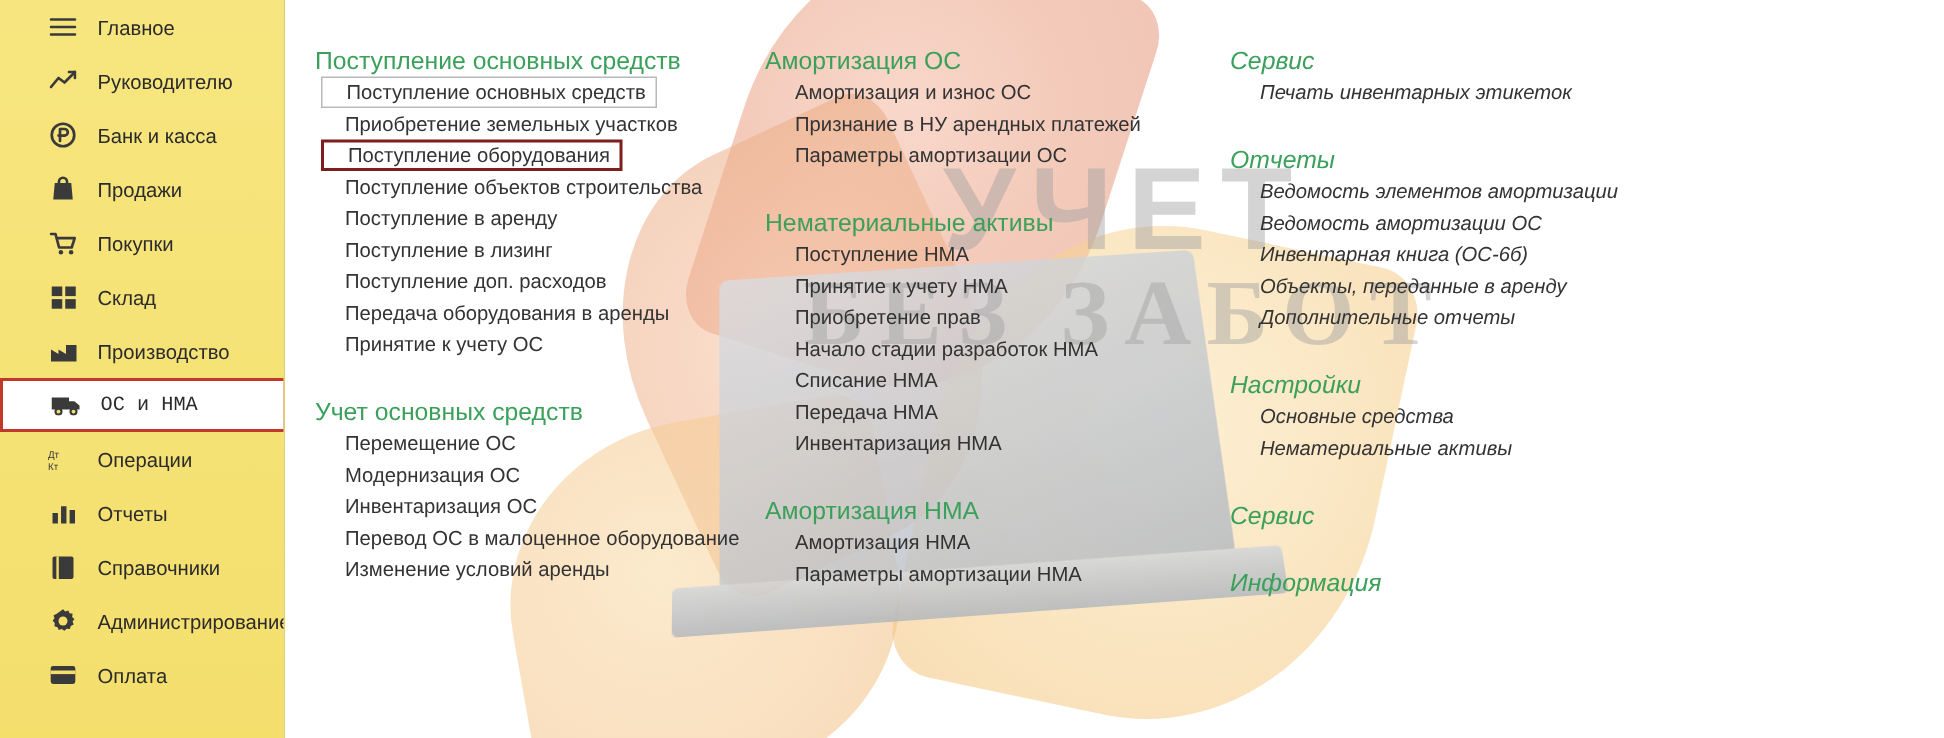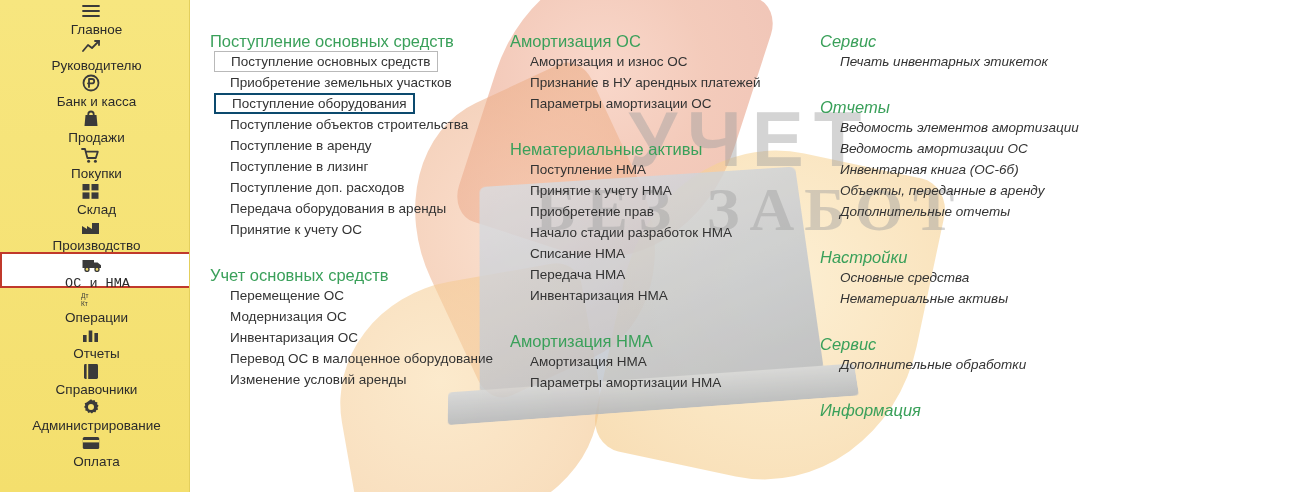--- a/index.html
+++ b/index.html
@@ -88,26 +88,25 @@
     background: #f5e27a;
     background: linear-gradient(180deg, #f7e67f 0%, #f4df6d 100%);
     z-index: 5;
     overflow: hidden;
     border-right: 1px solid #e3cf5c;
   }
   .side-item {
     height: 36px;
     display: flex;
     align-items: center;
-    padding-left: 4px;
+    padding-left: 31px;
     color: #2b2b2b;
     font-size: 13.5px;
     cursor: pointer;
     position: relative;
-    flex-direction: column;
   }
   .side-item .ic {
     width: 22px;
     height: 22px;
     margin-right: 12px;
     display: flex;
     align-items: center;
     justify-content: center;
     color: #3a3a3a;
     flex: 0 0 22px;
@@ -157,21 +156,21 @@
     position: relative;
   }
   .link.boxed {
     border: 1px solid #b9b9b9;
     background: rgba(255,255,255,0.35);
     display: inline-block;
     padding: 2px 6px 2px 16px;
     margin-left: 4px;
   }
   .link.redbox {
-    border: 2px solid #0c4a6e;
+    border: 2px solid #7f1d1d;
     display: inline-block;
     padding: 1px 6px 1px 16px;
     margin-left: 4px;
     background: rgba(255,255,255,0.25);
   }
   .spacer-lg { height: 26px; }
 </style>
 </head>
 <body>
 
@@ -441,22 +440,17 @@
       <div class="links">
         <div>
           <div class="link">Основные средства</div>
         </div>
         <div>
           <div class="link">Нематериальные активы</div>
         </div>
       </div>
       <div class="spacer-lg"></div>
       <div class="grp-title">Сервис</div>
-      <div class="links">
-        <div>
-          <div class="link">Дополнительные обработки</div>
-        </div>
-      </div>
       <div class="spacer-lg"></div>
       <div class="grp-title">Информация</div>
       <div class="links"></div>
     </div>
 </div>
 
 </body></html>

